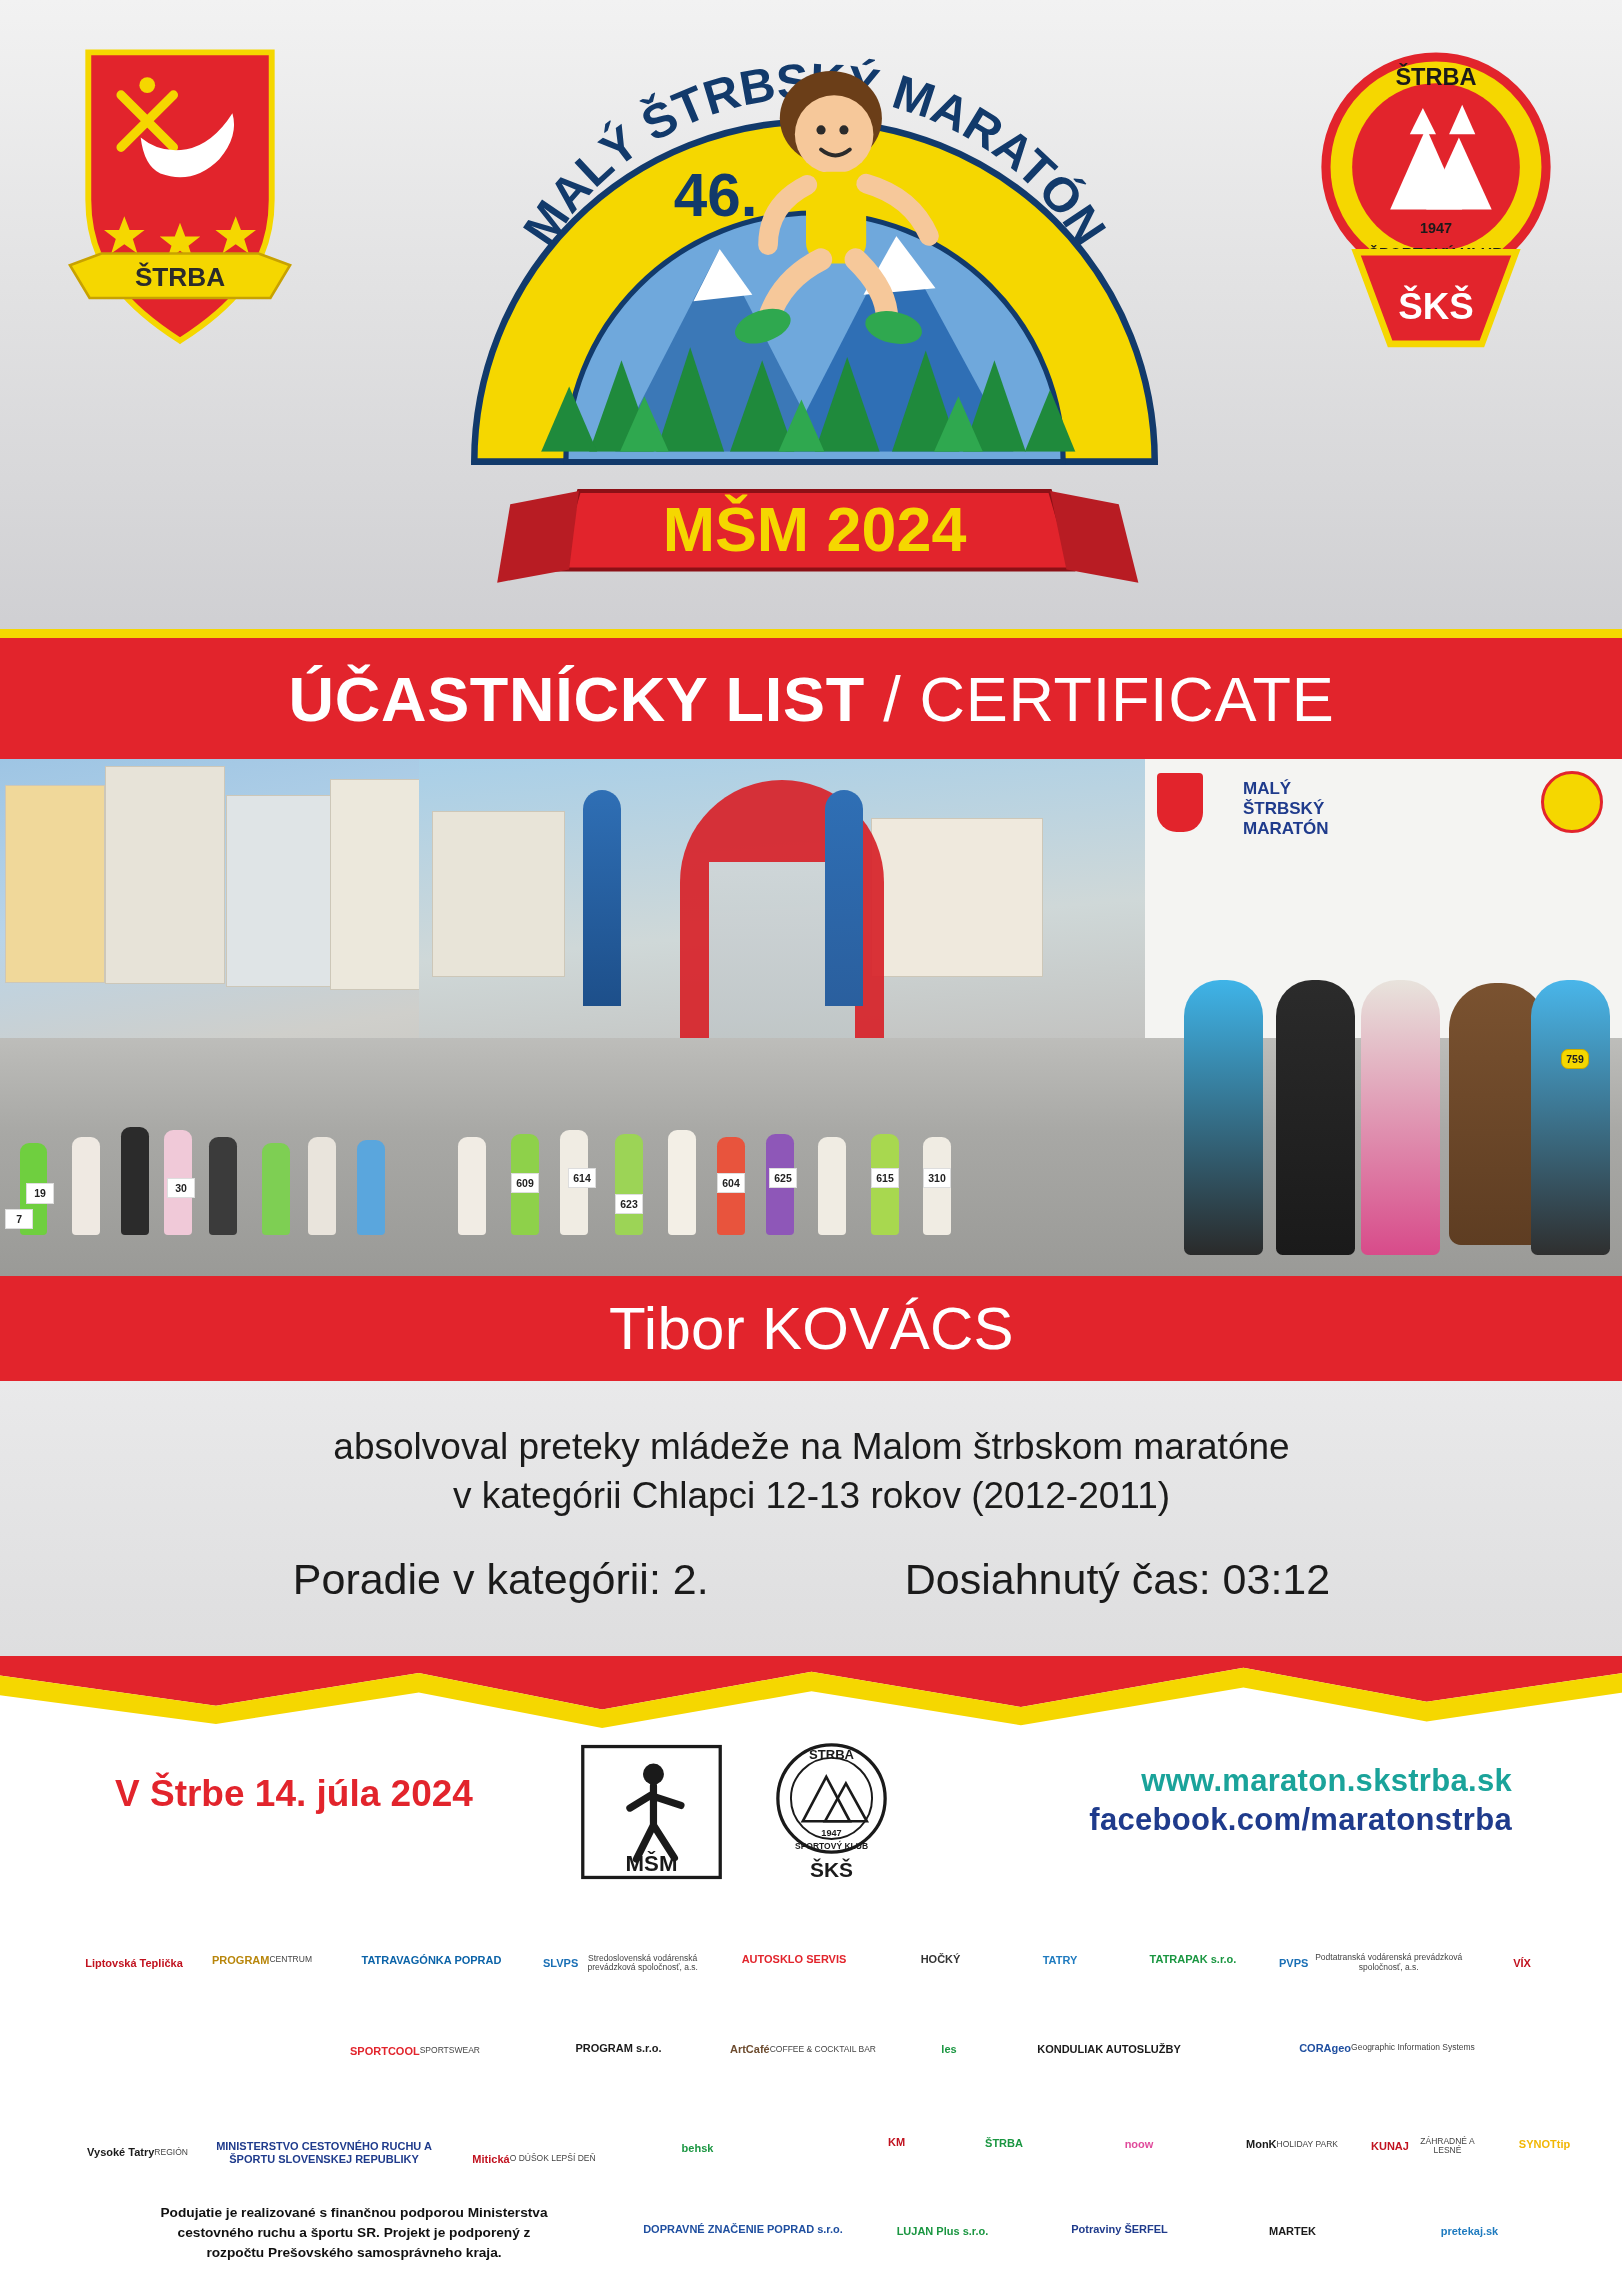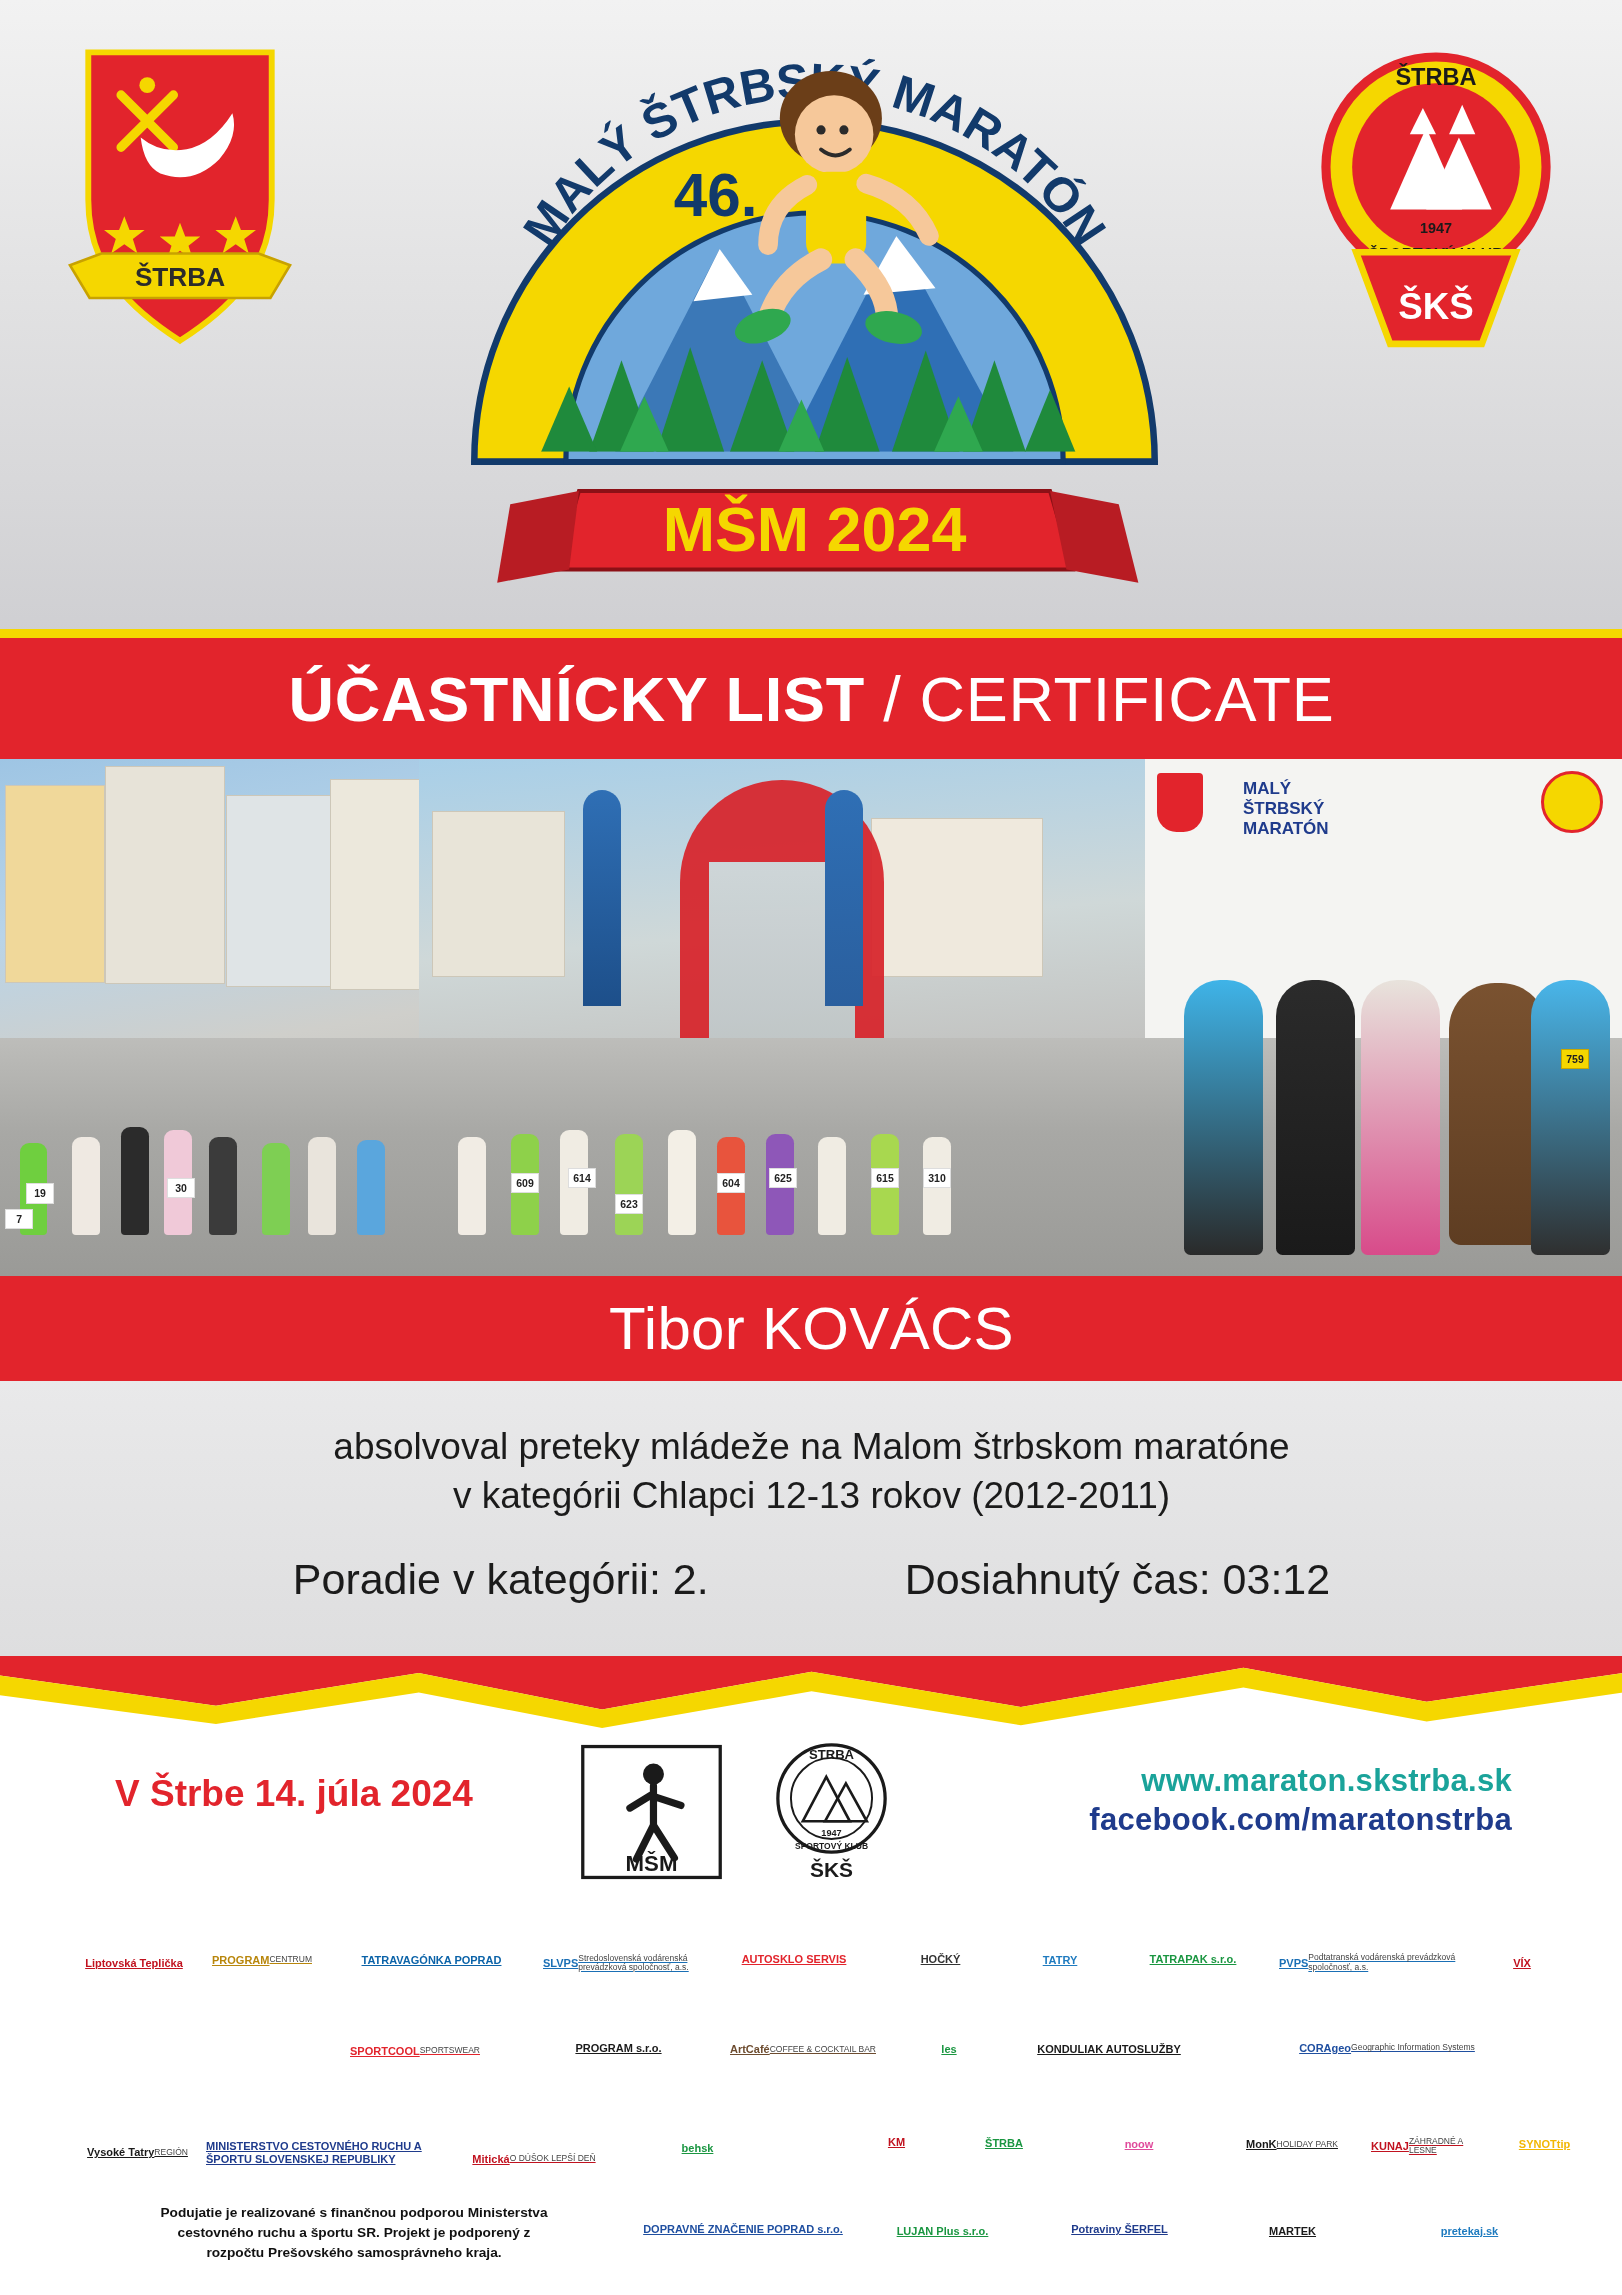--- a/index.html
+++ b/index.html
@@ -271,26 +271,26 @@
     left: 72px;
     top: 258px;
     width: 1485px;
     height: 327px;
   }
   .sp {
     position: absolute;
     display: flex;
     align-items: center;
     justify-content: center;
+    text-align: center;
     font-size: 11px;
     color: #222;
     font-weight: bold;
     line-height: 1.1;
     box-sizing: border-box;
-    text-decoration: underline;
   }
   .sp .sub { font-weight: normal; font-size: 8.5px; color: #444; }
 
   .disclaimer {
     position: absolute;
     left: 151px;
     bottom: 33px;
     font-size: 13.7px;
     line-height: 1.45;
     color: #111;
@@ -466,21 +466,21 @@
       <div style="position:absolute;left:13px;bottom:13px;font-size:9.8px;color:#1f3b8c;font-weight:bold;">WWW.MARATON.SKSTRBA.SK</div>
       <div style="position:absolute;left:11.8px;top:14.4px;width:46px;height:59px;background:#e2242c;border-radius:3.9px 3.9px 19.6px 19.6px;"></div>
       <div style="position:absolute;right:19.6px;top:11.8px;width:56px;height:56px;border-radius:50%;background:#f5d700;border:3.9px solid #e2242c;"></div>
     </div>
     <div class="road"></div>
     <div class="person" style="left:39px;  background:linear-gradient(180deg,#3fb4e8,#2a2a2a);"></div>
     <div class="person" style="left:131px; background:linear-gradient(180deg,#2b2b2b,#1a1a1a);"></div>
     <div class="person" style="left:216px; background:linear-gradient(180deg,#e8e3dc,#d84b8a);"></div>
     <div class="mascot"></div>
     <div class="person" style="right:13px; background:linear-gradient(180deg,#49b6ea,#2f2f2f);"></div>
-    <div class="bib" style="right:34px; bottom:40%; background:#f5d700; border-color:#c9a800;">759</div>
+    <div class="bib" style="right:34px; bottom:40%; background:#f5d700; border-color:#c9a800;border-radius:7px;">759</div>
   </div>
 </div>
 
 <div class="name-bar">
   <div class="name-text">Tibor KOVÁCS</div>
 </div>
 
 <div class="body-area">
   <div class="line1">absolvoval preteky mládeže na Malom štrbskom maratóne</div>
   <div class="line2">v kategórii Chlapci 12-13 rokov (2012-2011)</div>

